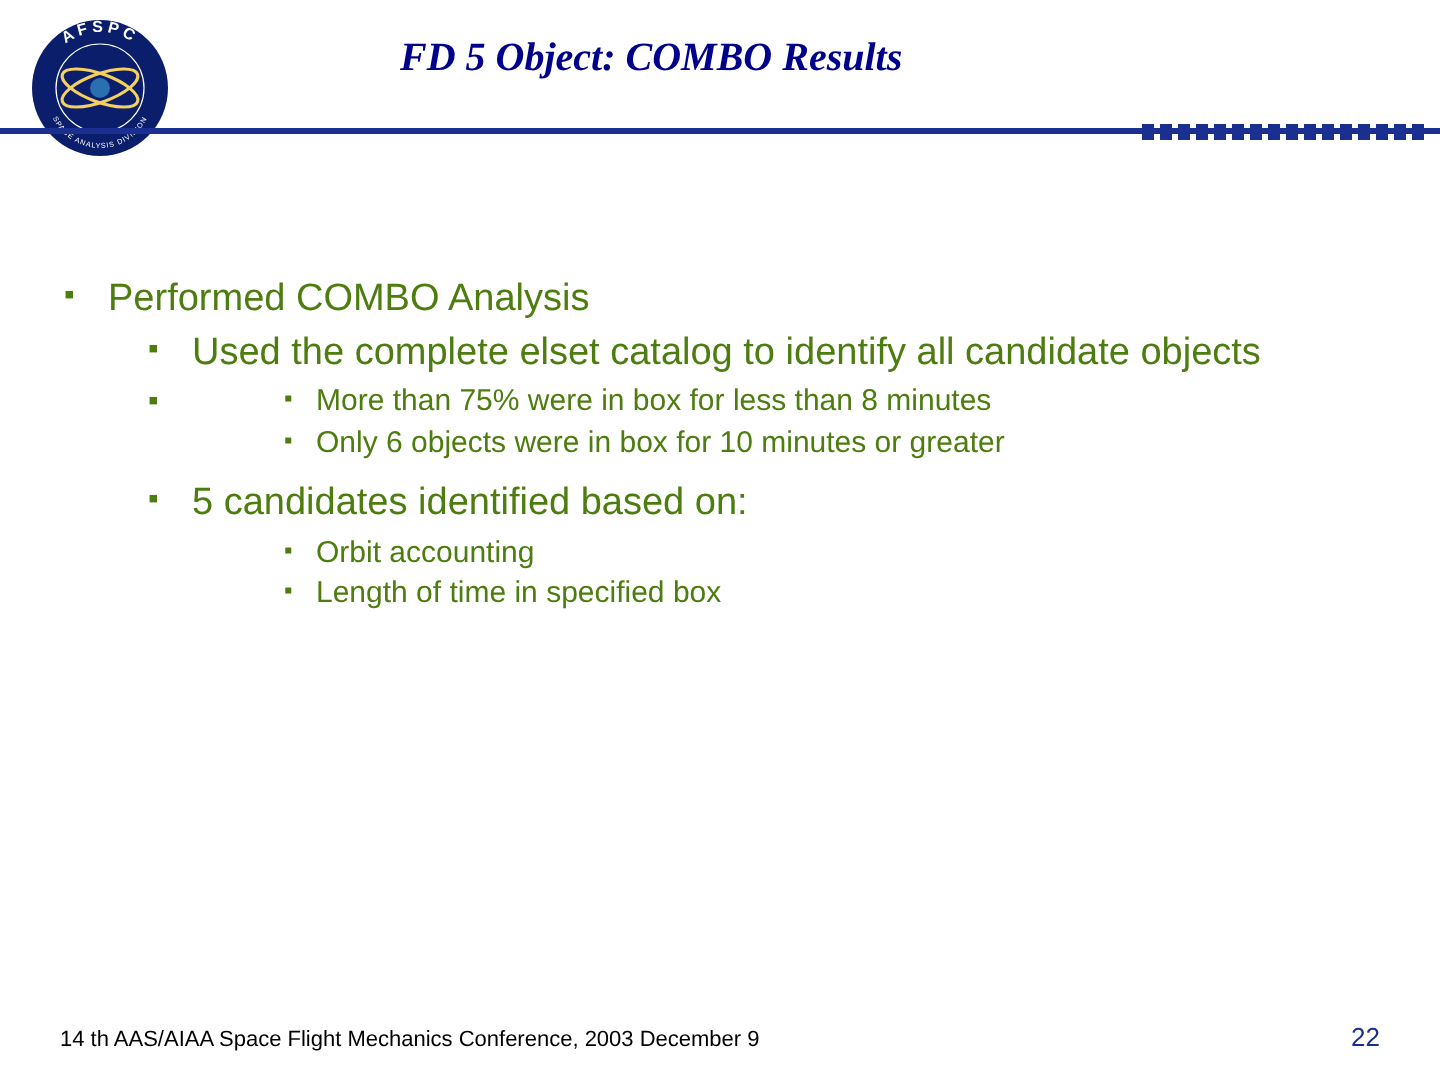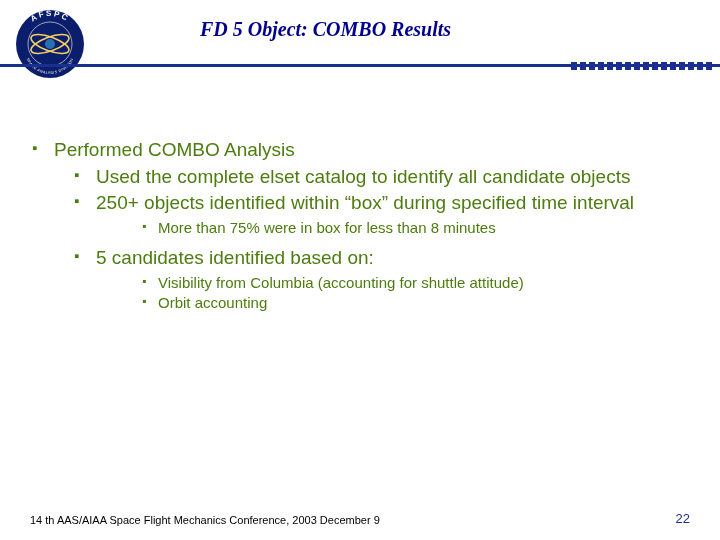--- a/index.html
+++ b/index.html
@@ -180,30 +180,30 @@
   </div>
 </div>
 
 <div class="content">
   <ul class="b1">
     <li>
       <span>Performed COMBO Analysis</span>
       <ul class="b2">
         <li><span>Used the complete elset catalog to identify all candidate objects</span></li>
         <li>
-          <span>250+ objects identified within “box” during specified time interval</span>
           <ul class="b3">
             <li><span>More than 75% were in box for less than 8 minutes</span></li>
+            <li><span>Only 6 objects were in box for 10 minutes or greater</span></li>
           </ul>
         </li>
         <li>
           <span>5 candidates identified based on:</span>
           <ul class="b3">
-            <li><span>Visibility from Columbia (accounting for shuttle attitude)</span></li>
             <li><span>Orbit accounting</span></li>
+            <li><span>Length of time in specified box</span></li>
           </ul>
         </li>
       </ul>
     </li>
   </ul>
 </div>
 
 <div class="footer">
   <span>14 th AAS/AIAA Space Flight Mechanics Conference, 2003 December 9</span>
   <span class="page-num">22</span>

